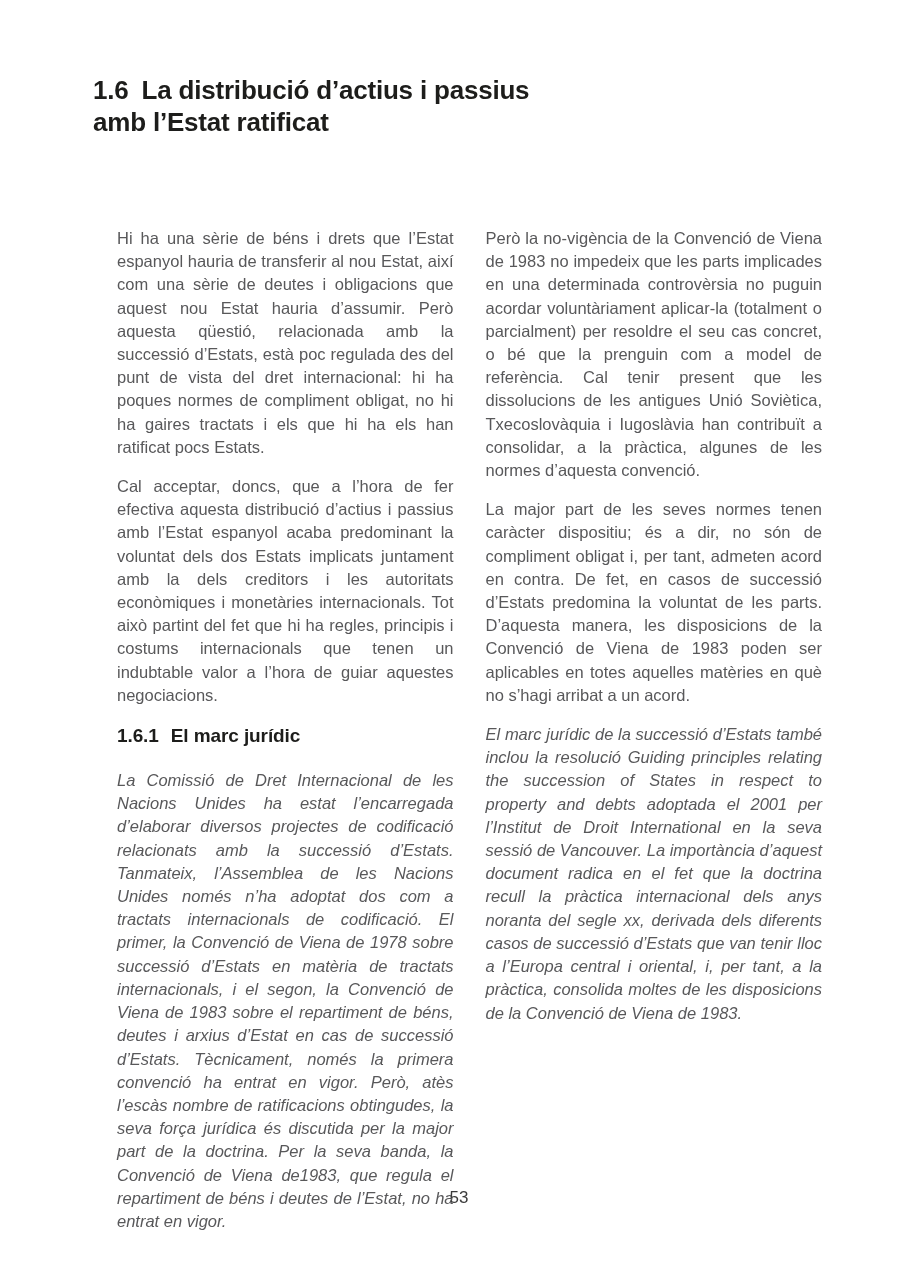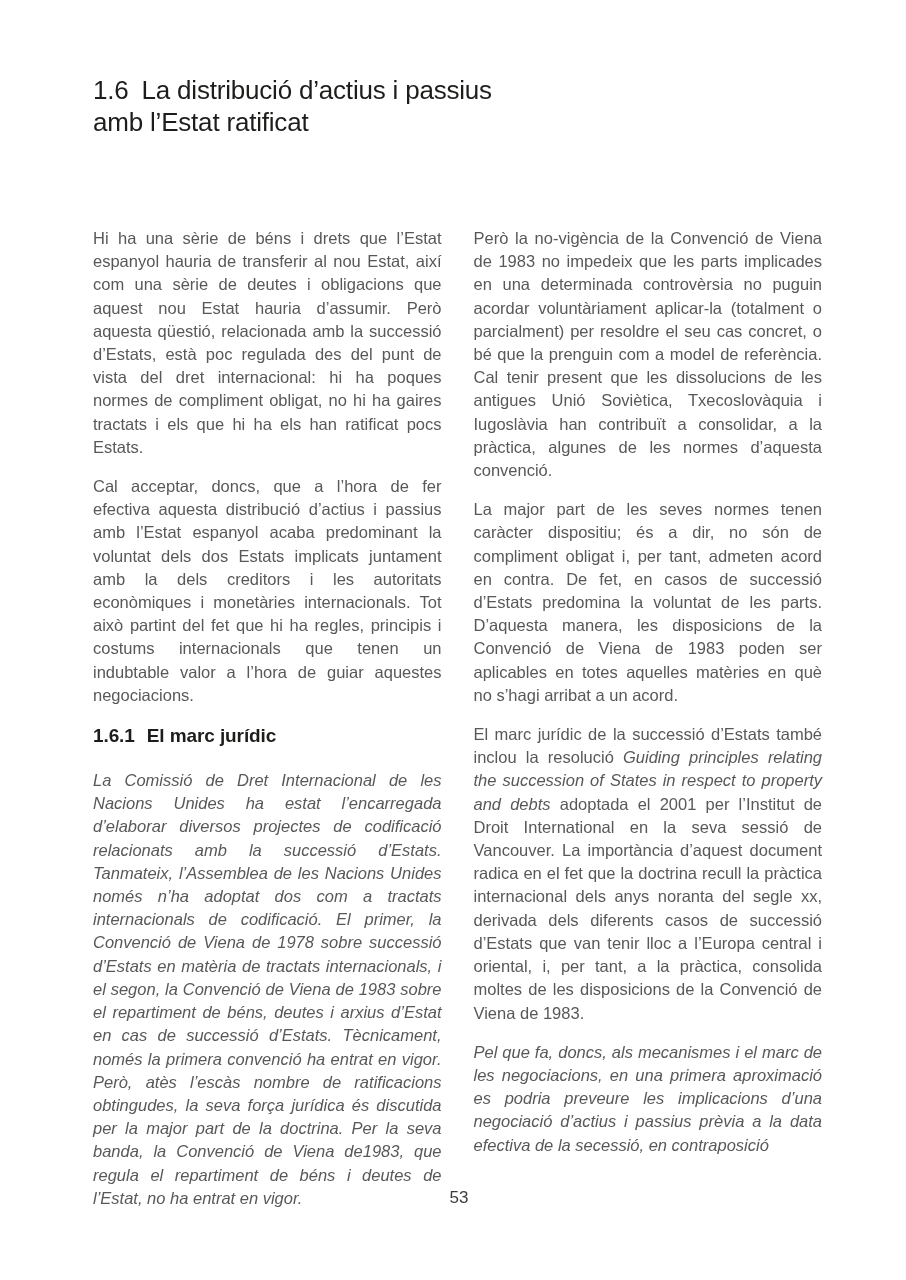--- a/index.html
+++ b/index.html
@@ -18,29 +18,30 @@
   .content {
     position: absolute;
     left: 93px;
     top: 74px;
     width: 729px;
   }
   h1.page-title {
     margin: 0;
     font-size: 26px;
     line-height: 32px;
-    font-weight: normal;
+    font-weight: bold;
     letter-spacing: -0.2px;
     color: var(--heading, #1d1d1b);
   }
   h1.page-title .t-num { margin-right: 13px; }
   .columns {
     display: flex;
     gap: 32px;
     margin-top: 89px;
+    margin-left: 24px;
   }
   .col { width: 350.5px; }
   .col p {
     margin: 0 0 16px 0;
     font-size: 16.5px;
     line-height: 23.2px;
     color: var(--body-text, #58585a);
     text-align: justify;
     hyphens: auto;
     -webkit-hyphens: auto;
@@ -85,21 +86,20 @@
         <p>Hi ha una sèrie de béns i drets que l’Estat espanyol hauria de transferir al nou Estat, així com una sèrie de deutes i obligacions que aquest nou Estat hauria d’assumir. Però aquesta qüestió, relacionada amb la successió d’Estats, està poc regulada des del punt de vista del dret internacional: hi ha poques normes de compliment obligat, no hi ha gaires tractats i els que hi ha els han ratificat pocs Estats.</p>
         <p>Cal acceptar, doncs, que a l’hora de fer efectiva aquesta distribució d’actius i passius amb l’Estat espanyol acaba predominant la voluntat dels dos Estats implicats juntament amb la dels creditors i les autoritats econòmiques i monetàries internacionals. Tot això partint del fet que hi ha regles, principis i costums internacionals que tenen un indubtable valor a l’hora de guiar aquestes negociacions.</p>
         <h2 class="section-heading"><span class="h-num">1.6.1</span><span>El marc jurídic</span></h2>
         <p>La Comissió de Dret Internacional de les Nacions Unides ha estat l’encarregada d’elaborar diversos projectes de codificació relacionats amb la successió d’Estats. Tanmateix, l’Assemblea de les Nacions Unides només n’ha adoptat dos com a tractats internacionals de codificació. El primer, la Convenció de Viena de 1978 sobre successió d’Estats en matèria de tractats internacionals, i el segon, la Convenció de Viena de 1983 sobre el repartiment de béns, deutes i arxius d’Estat en cas de successió d’Estats. Tècnicament, només la primera convenció ha entrat en vigor. Però, atès l’escàs nombre de ratificacions obtingudes, la seva força jurídica és discutida per la major part de la doctrina. Per la seva banda, la Convenció de Viena de1983, que regula el repartiment de béns i deutes de l’Estat, no ha entrat en vigor.</p>
       </div>
 
       <div class="col">
         <p>Però la no-vigència de la Convenció de Viena de 1983 no impedeix que les parts implicades en una determinada controvèrsia no puguin acordar voluntàriament aplicar-la (totalment o parcialment) per resoldre el seu cas concret, o bé que la prenguin com a model de referència. Cal tenir present que les dissolucions de les antigues Unió Soviètica, Txecoslovàquia i Iugoslàvia han contribuït a consolidar, a la pràctica, algunes de les normes d’aquesta convenció.</p>
         <p>La major part de les seves normes tenen caràcter dispositiu; és a dir, no són de compliment obligat i, per tant, admeten acord en contra. De fet, en casos de successió d’Estats predomina la voluntat de les parts. D’aquesta manera, les disposicions de la Convenció de Viena de 1983 poden ser aplicables en totes aquelles matèries en què no s’hagi arribat a un acord.</p>
         <p><span>El marc jurídic de la successió d’Estats també inclou la resolució </span><em>Guiding principles relating the succession of States in respect to property and debts</em><span> adoptada el 2001 per l’Institut de Droit International en la seva sessió de Vancouver. La importància d’aquest document radica en el fet que la doctrina recull la pràctica internacional dels anys noranta del segle xx, derivada dels diferents casos de successió d’Estats que van tenir lloc a l’Europa central i oriental, i, per tant, a la pràctica, consolida moltes de les disposicions de la Convenció de Viena de 1983.</span></p>
-        <p>Pel que fa, doncs, als mecanismes i el marc de les negociacions, en una primera aproximació es podria preveure les implicacions d’una negociació d’actius i passius prèvia a la data efectiva de la secessió, en contraposició</p>
       </div>
 
     </div>
   </div>
 
   <div class="page-footer">
     <span>53</span>
   </div>
 </div>
 

